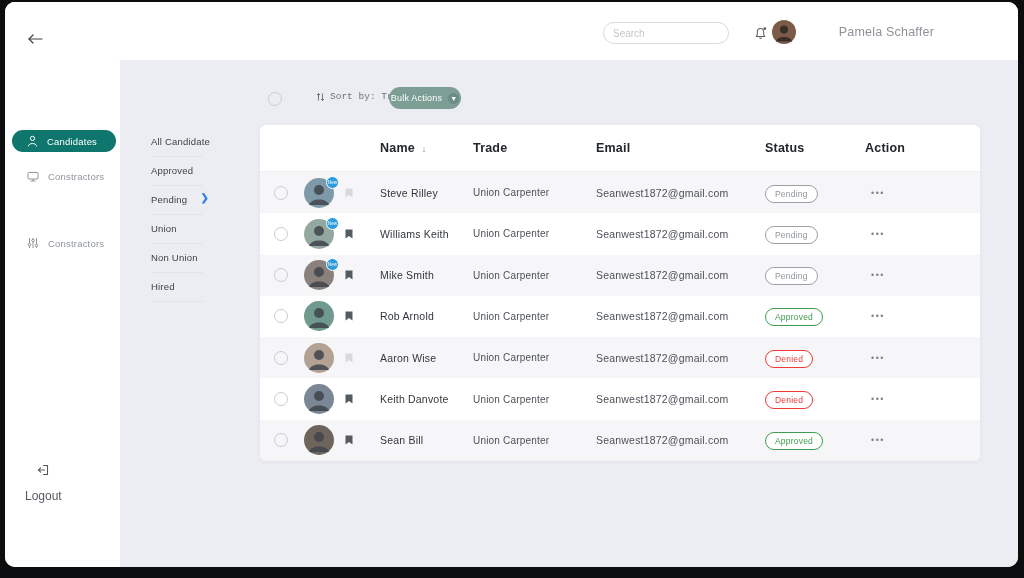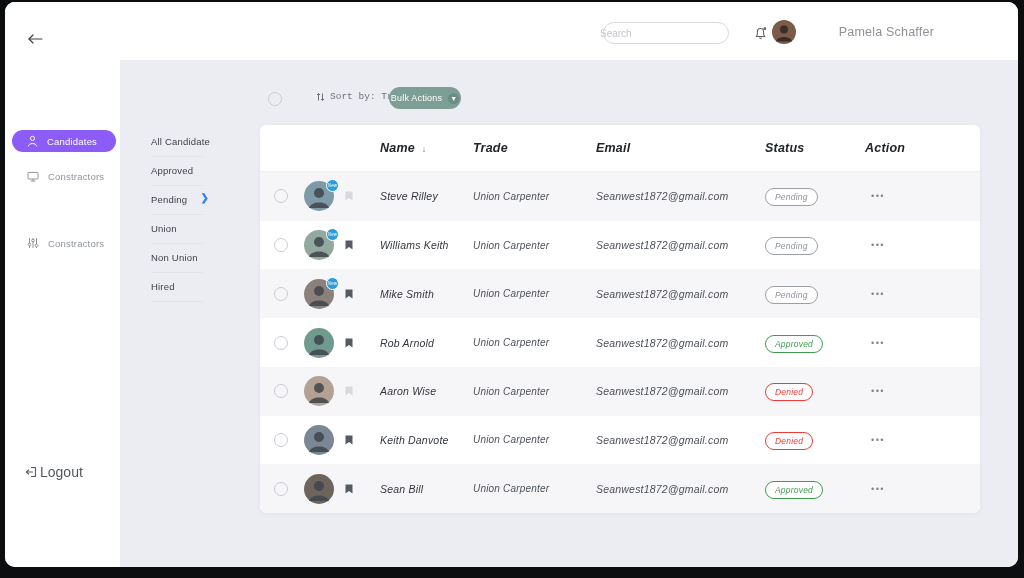--- a/index.html
+++ b/index.html
@@ -3,37 +3,37 @@
 <meta charset="utf-8">
 <style>
   * { margin:0; padding:0; box-sizing:border-box; }
   html,body { width:1024px; height:578px; background:#0c0d0f; font-family:"Liberation Sans", sans-serif; }
   .app { position:absolute; left:5px; top:2px; right:6px; bottom:11px; background:#ffffff;
          border-radius:10px; overflow:hidden; }
 
   
   .topbar { position:absolute; left:0; top:0; right:0; height:58px; background:#fff; z-index:3; }
   .search-pill { position:absolute; left:598px; top:20px; width:126px; height:22px;
-    border:1px solid #d9dbe0; border-radius:12px; display:flex; align-items:center; padding:0 9px;justify-content:center; }
+    border:1px solid #d9dbe0; border-radius:12px; display:flex; align-items:center; padding:0 9px; }
   .search-pill input { border:none; outline:none; flex:1; font-size:10px; color:#555;
     font-family:"Liberation Sans",sans-serif; background:transparent; }
   .search-pill input::placeholder { color:#c3c6cc; }
   .tb-icon { position:absolute; top:24px; width:15px; height:15px; }
   .user-chip { position:absolute; right:84px; top:18px; display:flex; align-items:center; gap:11px; }
   .user-name { font-size:12.5px; color:#8e9298; letter-spacing:.2px;margin-left:32px; }
 
   
   .sidebar { position:absolute; left:0; top:0; bottom:0; width:115px; background:#fff; z-index:4; }
   .back-btn { position:absolute; left:22px; top:30px; width:16px; height:14px; color:#3d4147; cursor:pointer; }
   .nav-item { position:absolute; left:0; width:115px; height:22px; display:flex; align-items:center;
       padding-left:22px; gap:9px; color:#8f949c; font-size:9.5px; letter-spacing:.2px; cursor:pointer; }
   .nav-item svg { flex:0 0 auto; }
-  .nav-item.active { left:7px; width:104px; padding-left:15px; background:#8b5cf6; border-radius:12px; color:#fff; }
-  .logout-item { position:absolute; left:20px; top:462px; display:flex; align-items:center; gap:3px;
-      color:#55595f; font-size:14px; cursor:pointer; }
+  .nav-item.active { left:7px; width:104px; padding-left:15px; background:#0f766e; border-radius:12px; color:#fff; }
+  .logout-item { position:absolute; left:20px; top:462px; display:flex; align-items:center; gap:13px;
+      color:#55595f; font-size:12px; cursor:pointer;flex-direction:column; }
 
   
   .main { position:absolute; left:115px; top:58px; right:0; bottom:0; background:#ECEDF2; }
 
   
   .filters { position:absolute; left:31px; top:76px; width:52px; list-style:none; }
   .filter-item { width:52px; padding:0 0 9px 0; margin-bottom:8px; border-bottom:1px solid #e1e3e8;
       font-size:9.5px; color:#3d4147; letter-spacing:.2px; cursor:pointer; position:relative; white-space:nowrap; }
   .filter-item .chev { position:absolute; right:-6px; top:-2px; color:#2F80ED; font-size:10px; font-weight:bold; }
 
@@ -44,22 +44,22 @@
       font-size:9.5px; color:#6e737a; cursor:pointer;font-family:Liberation Mono, monospace; }
   .sort-caret { margin-left:28px; font-size:8px; color:#6e737a; }
   .bulk-btn { position:absolute; left:269px; top:27px; width:72px; height:22px; background:#7C9E94;
       border:none; border-radius:12px; color:#fff; font-size:9px; letter-spacing:.2px;
       display:flex; align-items:center; justify-content:center; gap:6px; cursor:pointer;
       font-family:"Liberation Sans",sans-serif; }
   .bulk-caret { width:11px; height:11px; border-radius:50%; background:#6b8d83; color:#fff; font-size:7px;
       display:flex; align-items:center; justify-content:center; }
 
   
-  .card { position:absolute; left:140px; top:65px; width:720px; height:388px; background:#fff;
-      border-radius:6px; box-shadow:0 1px 4px rgba(20,20,40,.05); overflow:hidden;font-style:italic; }
+  .card { position:absolute; left:140px; top:65px; width:720px; height:336px; background:#fff;
+      border-radius:6px; box-shadow:0 1px 4px rgba(20,20,40,.05); overflow:hidden; }
   .grid-cols { display:grid; grid-template-columns:30px 76px 93px 123px 169px 100px auto; padding-left:14px;
       align-items:center; }
   .thead { height:47px; border-bottom:1px solid #f0f0f3; }
   .th { font-size:12.5px; font-weight:bold; color:#22262b; letter-spacing:.2px; }
   .th-arrow { font-size:9px; color:#6e7277; font-weight:normal; margin-left:7px; }
   .tbody { position:absolute; left:0; right:0; top:47px; bottom:0; display:flex; flex-direction:column; }
   .trow { flex:1; }
   .trow.alt { background:#f6f6f8; }
   .row-check { width:14px; height:14px; border:1.5px solid #c9ccd2; border-radius:50%;
       background:transparent; cursor:pointer; }

